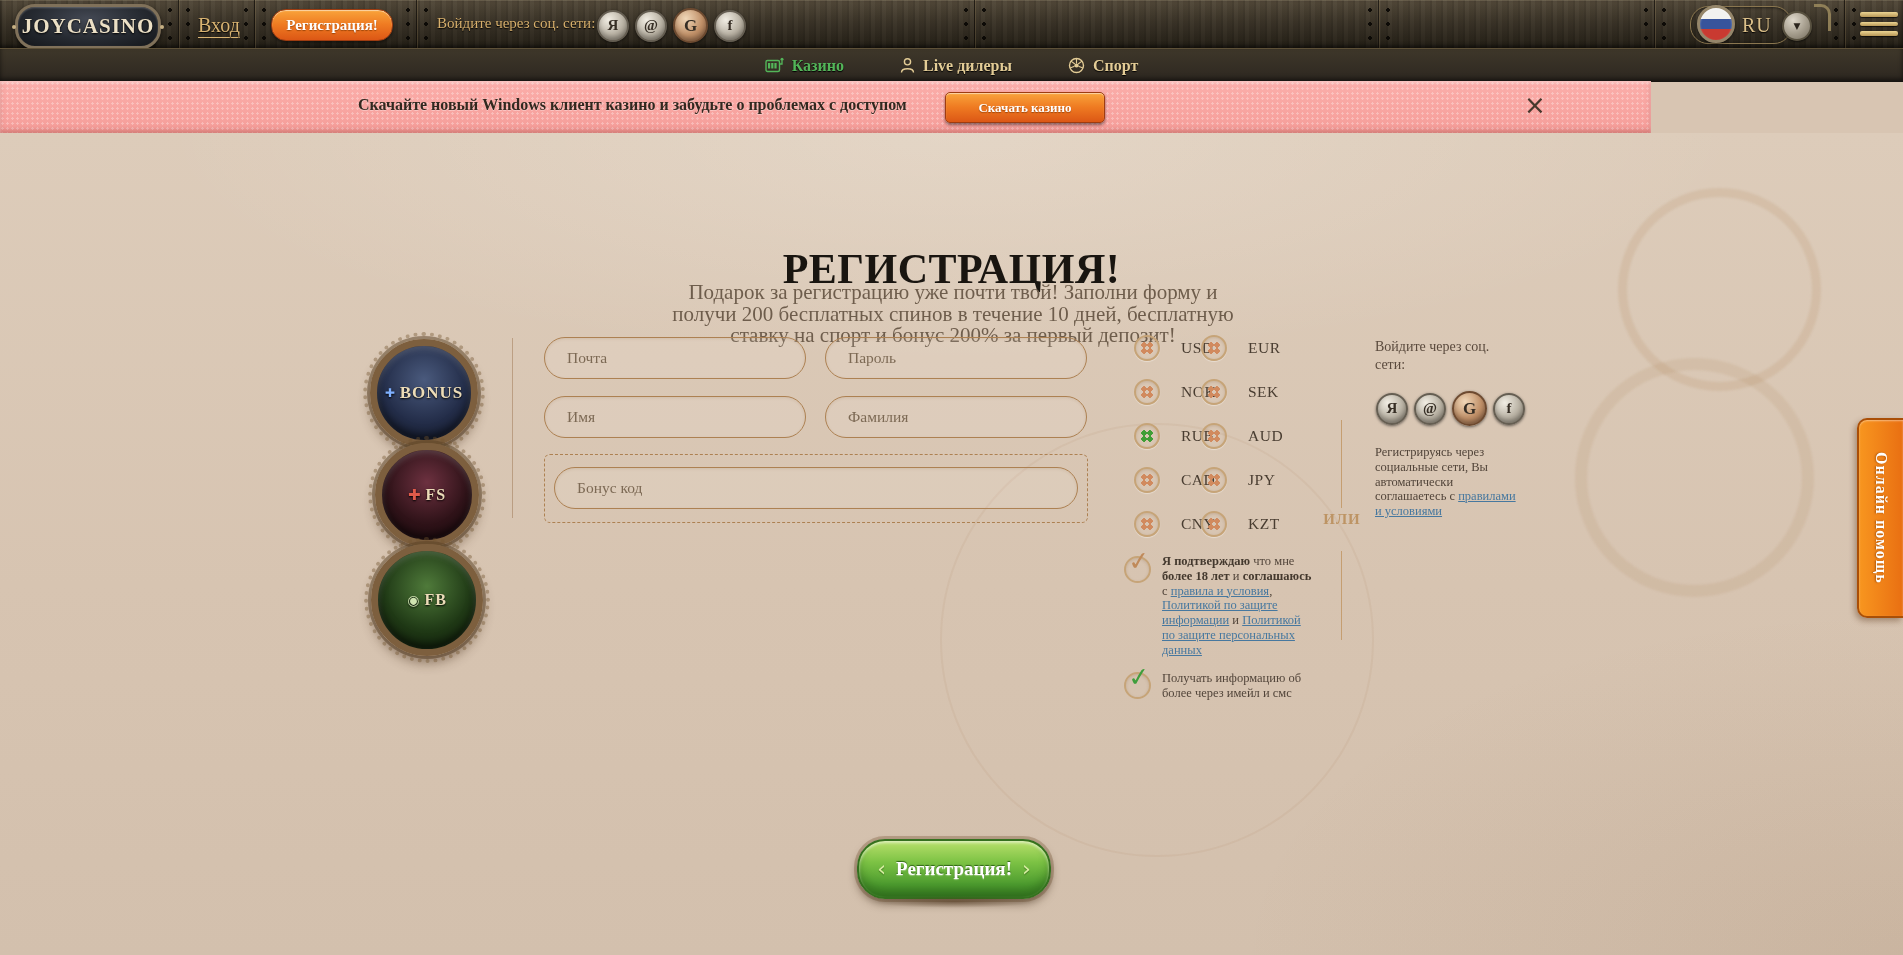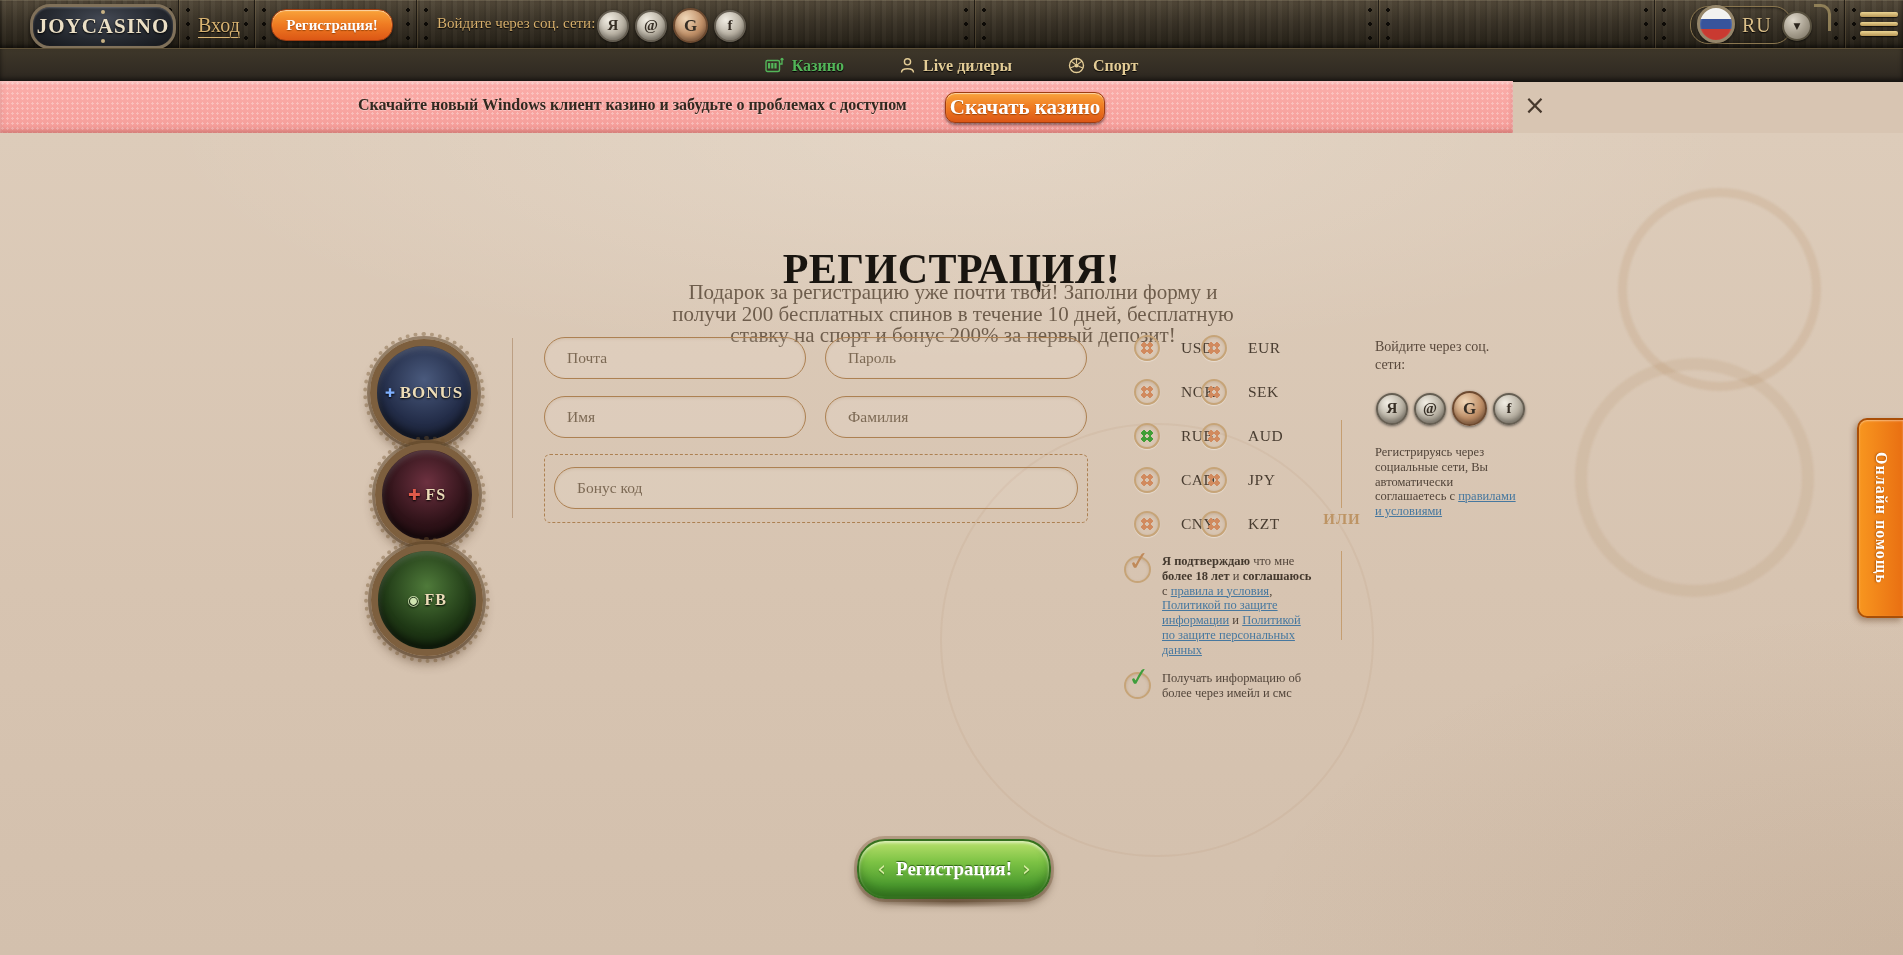--- a/index.html
+++ b/index.html
@@ -14,24 +14,24 @@
     box-shadow:inset 0 1px 0 rgba(255,240,200,.15), inset 0 -2px 4px rgba(0,0,0,.6);}
   .joint{position:absolute;top:0;width:26px;height:48px;
     background:
       linear-gradient(90deg, transparent 12px, rgba(10,7,4,.65) 12px, rgba(10,7,4,.65) 13px, rgba(170,145,100,.22) 13px, rgba(170,145,100,.22) 14px, transparent 14px),
       radial-gradient(circle 2.4px at 4px 10px, rgba(8,6,3,.9) 70%, transparent 71%),
       radial-gradient(circle 2.4px at 4px 24px, rgba(8,6,3,.9) 70%, transparent 71%),
       radial-gradient(circle 2.4px at 4px 38px, rgba(8,6,3,.9) 70%, transparent 71%),
       radial-gradient(circle 2.4px at 22px 10px, rgba(8,6,3,.9) 70%, transparent 71%),
       radial-gradient(circle 2.4px at 22px 24px, rgba(8,6,3,.9) 70%, transparent 71%),
       radial-gradient(circle 2.4px at 22px 38px, rgba(8,6,3,.9) 70%, transparent 71%);}
-  .logo{position:absolute;left:30px;top:4px;width:140px;height:39px;border-radius:20px;
+  .logo{position:absolute;left:15px;top:4px;width:140px;height:39px;border-radius:20px;
     background:radial-gradient(ellipse at 50% 30%, #434853 0%, #262a31 55%, #131519 100%);
     border:3px solid #80715a;box-shadow:0 2px 4px rgba(0,0,0,.6), inset 0 1px 2px rgba(255,255,255,.25);
-    display:flex;align-items:center;justify-content:center;flex-direction:column;}
+    display:flex;align-items:center;justify-content:center;}
   .logo span{color:#ece0c6;font-size:21px;font-weight:bold;letter-spacing:1px;text-shadow:0 1px 2px #000;}
   .logo i{width:4px;height:4px;border-radius:50%;background:#c8b184;margin:0 6px;flex:none;}
   .toplink{position:absolute;left:198px;top:14px;color:#d9b472;font-size:20px;
     border-bottom:1px solid #d9b472;cursor:pointer;text-shadow:0 1px 1px #000;}
   .btn-orange{background:linear-gradient(180deg,#f9a43b 0%,#ef7b22 48%,#dc5715 100%);
     border:1px solid #9e3c10;border-radius:15px;color:#fff;font-weight:bold;
     box-shadow:inset 0 1px 1px rgba(255,255,255,.55), 0 2px 3px rgba(0,0,0,.45);
     text-shadow:0 1px 1px rgba(130,55,0,.7);cursor:pointer;
     display:flex;align-items:center;justify-content:center;font-family:"Liberation Serif",serif;}
   .top-register{position:absolute;left:271px;top:9px;width:120px;height:30px;font-size:15px;}
@@ -67,29 +67,29 @@
   .navbar{position:absolute;left:0;top:48px;width:1903px;height:33px;
     background:linear-gradient(180deg,#3e372a 0%,#2d2720 100%);
     border-top:1px solid #5e5138;box-shadow:inset 0 -3px 5px rgba(0,0,0,.55);
     display:flex;align-items:center;justify-content:center;gap:56px;}
   .nav-item{display:flex;align-items:center;gap:8px;font-size:16px;font-weight:bold;
     color:#e3cc96;cursor:pointer;text-shadow:0 1px 1px #000;}
   .nav-item.active{color:#53b559;justify-content:flex-end;}
   .nav-item svg{display:block;}
 
   
-  .banner{position:absolute;left:0;top:81px;width:1513px;height:52px;
+  .banner{position:absolute;left:0;top:81px;width:1651px;height:52px;
     background:
       radial-gradient(rgba(255,255,255,.28) 1px, rgba(255,255,255,0) 1.3px),
       linear-gradient(180deg,#fbaeaa 0%,#f59d99 100%);
     background-size:5px 5px, 100% 100%;
     box-shadow:inset 0 2px 3px rgba(255,255,255,.35), inset 0 -3px 5px rgba(150,60,55,.35);}
   .banner-text{position:absolute;left:358px;top:15px;font-size:16px;font-weight:bold;color:#32281f;
     text-shadow:0 1px 0 rgba(255,255,255,.35);}
-  .banner-btn{position:absolute;left:945px;top:11px;width:158px;height:29px;font-size:21px;border-radius:10px;}
+  .banner-btn{position:absolute;left:945px;top:11px;width:158px;height:29px;font-size:13px;border-radius:5px;}
   .banner-close{position:absolute;left:1520px;top:9px;width:30px;height:30px;font-size:26px;line-height:30px;
     text-align:center;color:#46382c;cursor:pointer;font-family:"DejaVu Sans",sans-serif;}
 
   
   .content{position:absolute;left:0;top:133px;width:1903px;height:822px;
     background:
       radial-gradient(ellipse 60% 40% at 50% 0%, rgba(255,252,245,.20), transparent 70%),
       radial-gradient(ellipse 50% 60% at 100% 100%, rgba(120,80,45,.10), transparent 70%),
       linear-gradient(180deg,#ddccba 0%,#d7c4b1 55%,#d3c0ad 100%);}
   .ring{position:absolute;border-radius:50%;}

